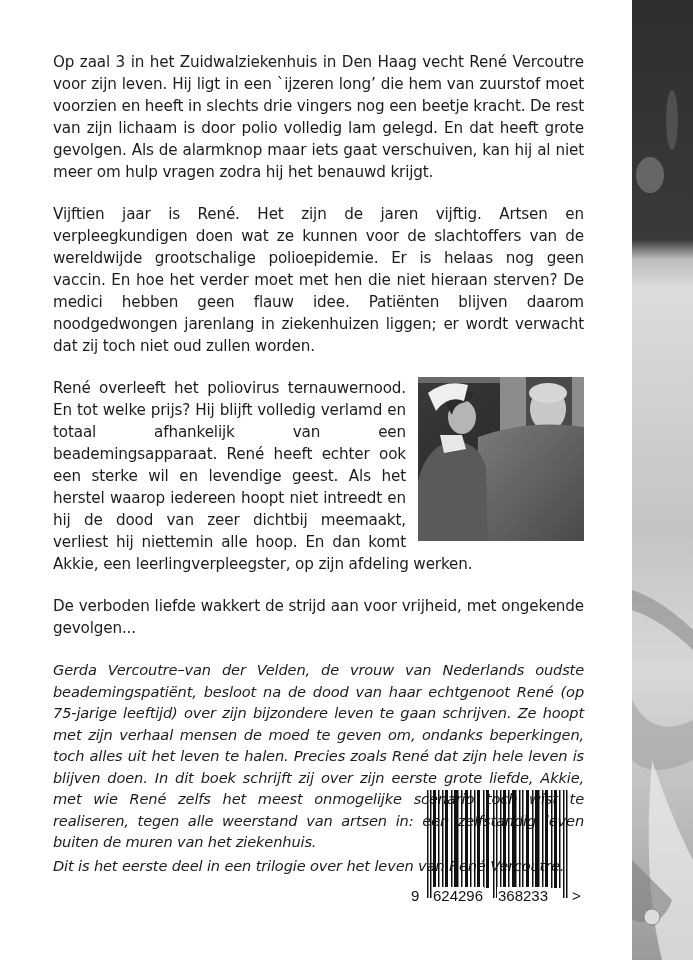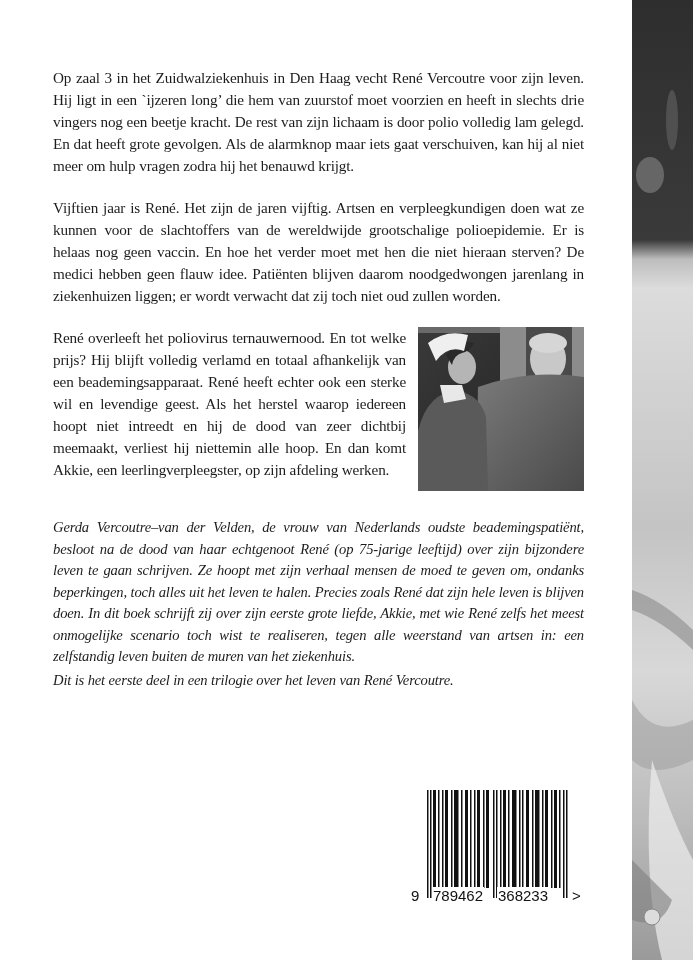--- a/index.html
+++ b/index.html
@@ -27,22 +27,21 @@
       left: 53px;
       top: 51px;
       width: 531px;
       font-size: 15.2px;
       line-height: 22px;
       letter-spacing: -0.15px;
       text-align: justify;
       hyphens: manual;
     }
     .para {
-      margin: 16px 0 20px 0;
-      font-family: Liberation Serif, serif;
+      margin: 0 0 20px 0;
     }
     .para.italic {
       font-style: italic;
       margin-bottom: 2px;
       font-size: 14.6px;
       line-height: 21.5px;
     }
     .para.italic.last { margin-top: 0; }
     .photo-wrap {
       float: right;
@@ -122,20 +121,21 @@
           <path d="M60 66 Q110 48 166 56 L166 170 L58 170 Z" fill="url(#blanket)"></path>
           <path d="M0 110 Q10 70 40 70 Q62 74 68 96 L70 170 L0 170 Z" fill="#5a5a5a"></path>
           <path d="M22 64 L44 64 L48 78 L26 82 Z" fill="#e8e8e8"></path>
           <ellipse cx="44" cy="46" rx="14" ry="17" fill="#b5b5b5"></ellipse>
           <path d="M28 34 Q40 16 56 22 Q52 30 44 32 Q36 34 34 44 Z" fill="#2a2a2a"></path>
           <path d="M10 22 Q28 8 50 14 L46 30 Q30 24 18 40 Z" fill="#efefef"></path>
         </svg>
       </div>
       <span>René overleeft het poliovirus ternauwernood. En tot welke prijs? Hij blijft volledig verlamd en totaal af­hankelijk van een beademingsapparaat. René heeft echter ook een sterke wil en levendige geest. Als het herstel waarop iedereen hoopt niet intreedt en hij de dood van zeer dichtbij meemaakt, verliest hij niet­temin alle hoop. En dan komt Akkie, een leerling­verpleegster, op zijn afdeling werken.</span>
     </div>
+    <p class="para">De verboden liefde wakkert de strijd aan voor vrijheid, met ongekende gevolgen...</p>
     <p class="para italic">Gerda Vercoutre–van der Velden, de vrouw van Nederlands oudste beademings­patiënt, besloot na de dood van haar echtgenoot René (op 75-jarige leeftijd) over zijn bijzondere leven te gaan schrijven. Ze hoopt met zijn verhaal mensen de moed te geven om, ondanks beperkingen, toch alles uit het leven te halen. Precies zoals René dat zijn hele leven is blijven doen. In dit boek schrijft zij over zijn eerste grote liefde, Akkie, met wie René zelfs het meest onmogelijke scenario toch wist te realiseren, tegen alle weerstand van artsen in: een zelfstandig leven buiten de muren van het ziekenhuis.</p>
     <p class="para italic last">Dit is het eerste deel in een trilogie over het leven van René Vercoutre.</p>
   </div>
 
   <div class="barcode">
     <svg class="barcode-bars" viewBox="0 0 141 108" preserveAspectRatio="none" xmlns="http://www.w3.org/2000/svg">
       <g fill="#111">
         <rect x="0" y="0" width="1.5" height="108"></rect>
         <rect x="3" y="0" width="1.5" height="108"></rect>
         <rect x="6" y="0" width="3" height="98"></rect>
@@ -166,21 +166,21 @@
         <rect x="118" y="0" width="3" height="98"></rect>
         <rect x="124" y="0" width="1.5" height="98"></rect>
         <rect x="127" y="0" width="3" height="98"></rect>
         <rect x="132" y="0" width="1.5" height="98"></rect>
         <rect x="136" y="0" width="1.5" height="108"></rect>
         <rect x="139" y="0" width="1.5" height="108"></rect>
       </g>
     </svg>
     <div class="barcode-digits">
       <span style="left:2px">9</span>
-      <span style="left:24px">789462</span>
+      <span style="left:24px">624296</span>
       <span style="left:89px">368233</span>
       <span style="left:163px">&gt;</span>
     </div>
   </div>
 </div>
 
 <div class="side-strip">
   <svg width="61" height="960" viewBox="0 0 61 960" xmlns="http://www.w3.org/2000/svg">
     <defs>
       <linearGradient id="strip" x1="0" y1="0" x2="0" y2="1">

